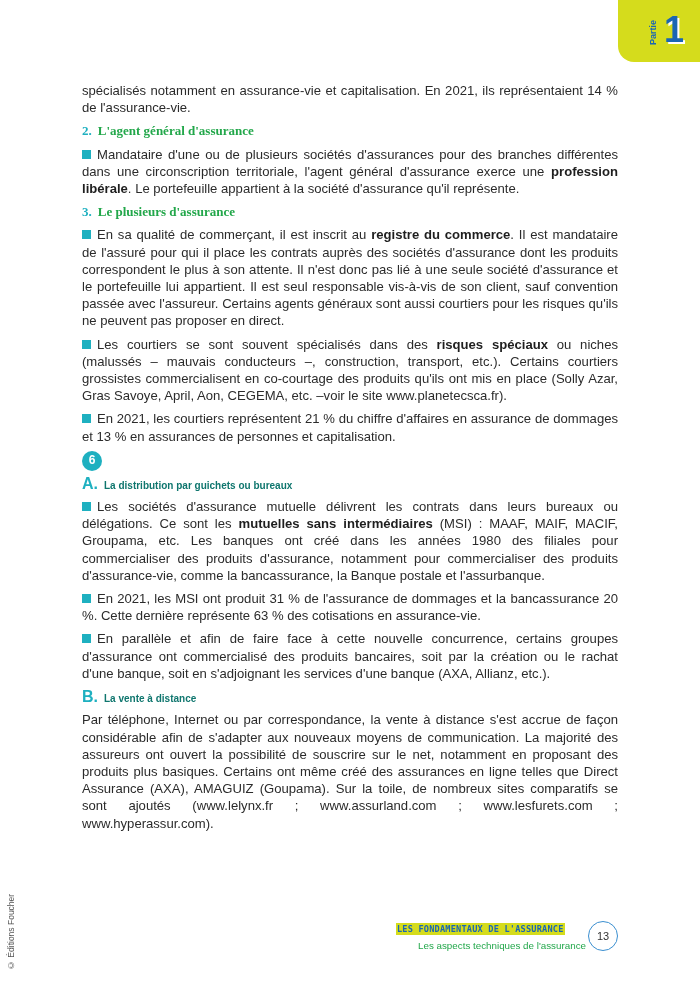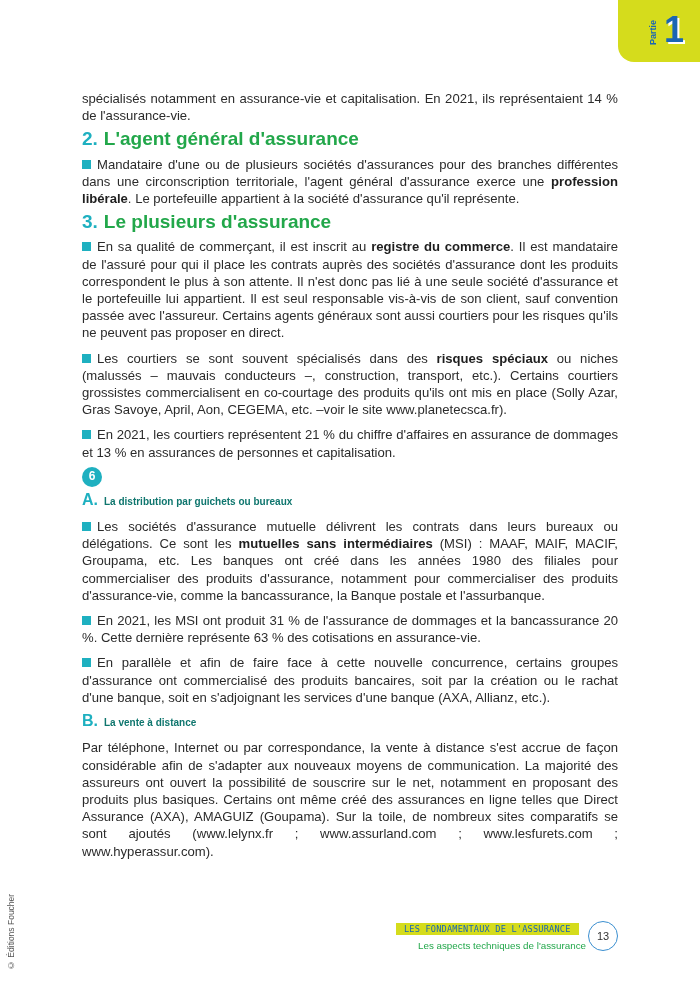--- a/index.html
+++ b/index.html
@@ -14,47 +14,47 @@
     position: absolute; left: 30px; top: 18px; width: 12px; height: 28px;
     font-size: 9px; color: #1a66b3; font-weight: bold;
     writing-mode: vertical-rl; transform: rotate(180deg); text-align: center;
   }
   .partie-num {
     position: absolute; left: 46px; top: 6px; font-size: 36px; font-weight: bold;
     color: #1a66b3; text-shadow: 2px 2px 0 #ffffff; line-height: 48px;
   }
 
   .content { position: absolute; left: 82px; top: 82px; width: 536px; font-size: 13.1px; line-height: 17.2px; }
-  .content p { text-align: justify; margin-bottom: 6px; margin-top: 8px; }
+  .content p { text-align: justify; margin-bottom: 6px; }
   .sq { display: inline-block; width: 9px; height: 9px; background: #1eb0c0; margin-right: 6px; vertical-align: 0px; }
   b { font-weight: bold; color: #1e1e1e; }
 
-  .sub-h { color: #22a74a; font-weight: bold; font-size: 19px; margin: 4px 0 6px 0; }
+  .sub-h { color: #22a74a; font-weight: bold; font-size: 13px; margin: 4px 0 6px 0; font-family: Liberation Serif, serif; }
   .sub-h .num { color: #1eb0c0; margin-right: 6px; }
 
   .section-h { display: flex; align-items: center; margin: 3px 0 4px 0; }
   .section-badge {
     width: 20px; height: 20px; border-radius: 50%; background: #1eb0c0; color: #fff;
     font-size: 12px; font-weight: bold; display: flex; align-items: center; justify-content: center; margin-right: 8px;
   }
   .section-title { color: #22a74a; font-weight: bold; font-size: 19.5px; line-height: 22px; }
 
   .letter-h { display: flex; align-items: baseline; margin: 2px 0 4px 0; }
   .letter-h .ltr { color: #1eb0c0; font-size: 16px; font-weight: bold; margin-right: 6px; }
   .letter-h .lt { color: #0f766e; font-size: 10px; font-weight: bold; }
 
   .copyright {
     position: absolute; left: 6px; top: 875px; width: 12px; height: 95px;
     writing-mode: vertical-rl; transform: rotate(180deg);
     font-size: 8.5px; color: #555; text-align: left;
   }
 
   .footer-band {
-    position: absolute; left: 396px; top: 923px; background: #d5dc1c; padding: 1px 8px;
-    font-family: "DejaVu Sans Mono", monospace; font-weight: normal; font-size: 8.6px; color: #1a66b3; letter-spacing: 0.2px;
+    position: absolute; left: 396px; top: 923px; background: #d5dc1c; padding: 1px 1px;
+    font-family: "DejaVu Sans Mono", monospace; font-weight: bold; font-size: 8.6px; color: #1a66b3; letter-spacing: 0.2px;
   }
   .footer-sub {
     position: absolute; left: 418px; top: 940px; font-size: 9.8px; color: #22a74a; text-align: right;
   }
   .page-num {
     position: absolute; left: 588px; top: 921px; width: 30px; height: 30px; border-radius: 50%;
     border: 1.5px solid #3b8fd0; display: flex; align-items: center; justify-content: center;
     font-size: 11px; color: #333;
   }
 </style>

